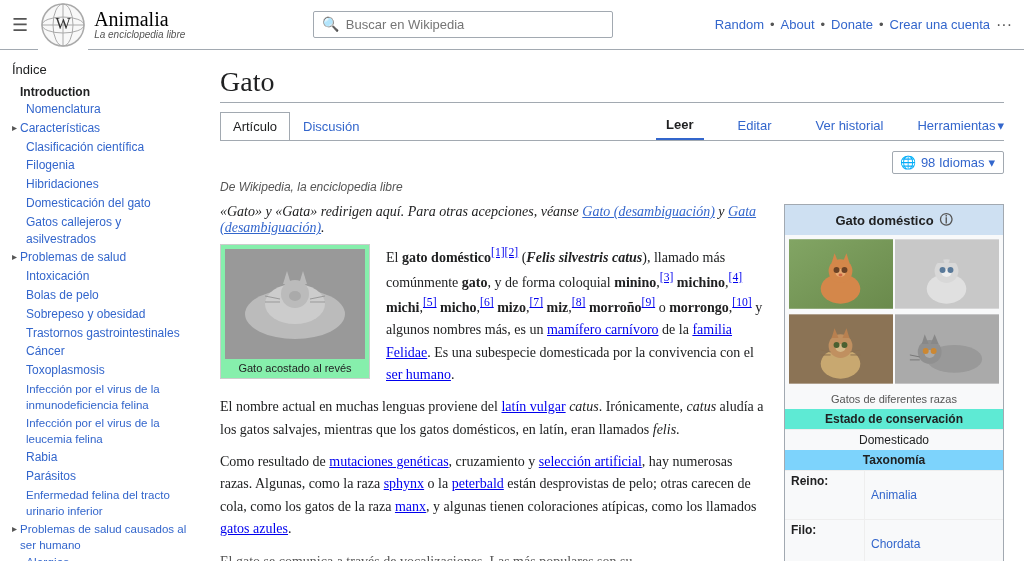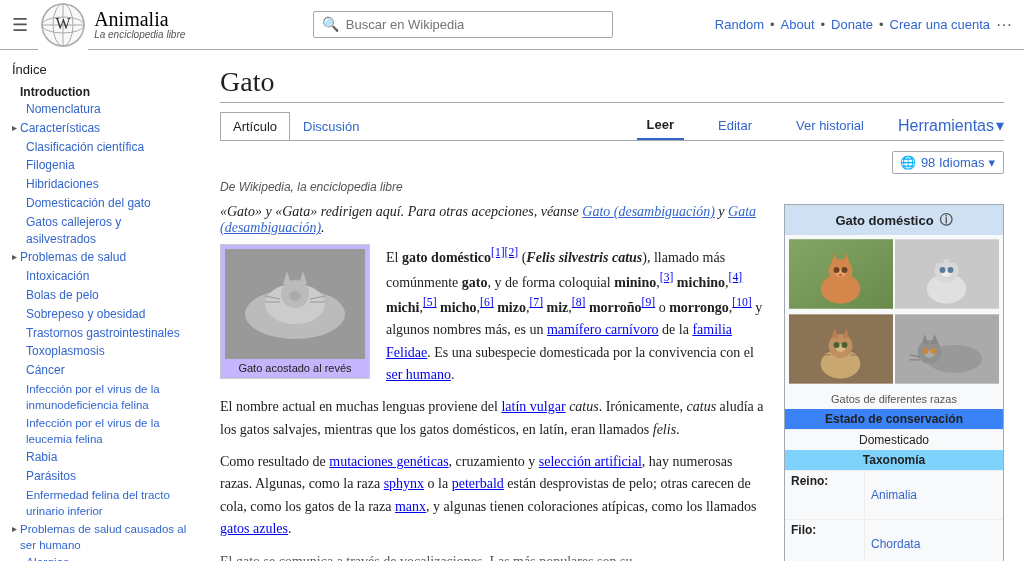--- a/index.html
+++ b/index.html
@@ -149,21 +149,21 @@
     .tab-right {
       padding: 6px 10px;
       font-size: 13px;
       color: #3366cc;
       cursor: pointer;
       text-decoration: none;
       font-family: sans-serif;
     }
     .tools-btn {
       display: flex; align-items: center; gap: 2px;
-      font-size: 16px; color: #3366cc; cursor: pointer;
+      font-size: 13px; color: #3366cc; cursor: pointer;
       font-family: sans-serif;
     }
     
     .from-wiki {
       font-size: 12px;
       color: #555;
       margin-bottom: 10px;
       font-family: sans-serif;
       font-style: italic;
     }
@@ -196,21 +196,21 @@
       gap: 2px;
       padding: 4px;
     }
     .infobox-caption {
       text-align: center;
       font-size: 11px;
       color: #555;
       padding: 2px 4px 4px;
     }
     .infobox-section {
-      background: #3b82f6;
+      background: #5eead4;
       text-align: center;
       font-size: 12px;
       padding: 3px;
       font-weight: bold;
     }
     .infobox-section.tan { background: #7dd3fc; }
     .infobox-row {
       display: flex;
       border-top: 1px solid #eee;
     }
@@ -320,24 +320,24 @@
     <div class="sidebar-item indented">
       <a href="#">Bolas de pelo</a>
     </div>
     <div class="sidebar-item indented">
       <a href="#">Sobrepeso y obesidad</a>
     </div>
     <div class="sidebar-item indented">
       <a href="#">Trastornos gastrointestinales</a>
     </div>
     <div class="sidebar-item indented">
+      <a href="#">Cáncer</a>
+    </div>
+    <div class="sidebar-item indented">
       <a href="#">Toxoplasmosis</a>
-    </div>
-    <div class="sidebar-item indented">
-      <a href="#">Cáncer</a>
     </div>
     <div class="sidebar-item indented">
       <a href="#" style="font-size:11.5px;">Infección por el virus de la inmunodeficiencia felina</a>
     </div>
     <div class="sidebar-item indented">
       <a href="#" style="font-size:11.5px;">Infección por el virus de la leucemia felina</a>
     </div>
     <div class="sidebar-item indented">
       <a href="#">Rabia</a>
     </div>
@@ -386,21 +386,21 @@
 
     <div class="from-wiki">De Wikipedia, la enciclopedia libre</div>
 
     <div style="display:flex; gap:0;">
       <div style="flex:1; min-width:0;">
 
         <p class="italic-intro">
           <i>«Gato» y «Gata» redirigen aquí. Para otras acepciones, véanse <a href="#">Gato (desambiguación)</a> y <a href="#">Gata (desambiguación)</a>.</i>
         </p>
 
-        <div style="float:left; margin:0 16px 8px 0; border:1px solid #ccc; background:#c4b5fd; padding:4px; font-size:11px; text-align:center; font-family:sans-serif;">
+        <div style="float:left; margin:0 16px 8px 0; border:1px solid #ccc; background:#86efac; padding:4px; font-size:11px; text-align:center; font-family:sans-serif;">
           <div style="width:140px; height:110px; background: linear-gradient(145deg, #aaa 0%, #777 40%, #999 70%, #bbb 100%);">
             
             <svg width="140" height="110" viewBox="0 0 140 110">
               <rect width="140" height="110" fill="#999"></rect>
               <ellipse cx="70" cy="65" rx="50" ry="25" fill="#bbb"></ellipse>
               <ellipse cx="70" cy="55" rx="30" ry="20" fill="#ccc"></ellipse>
               <circle cx="70" cy="45" r="14" fill="#bbb"></circle>
               <polygon points="58,35 62,22 66,35" fill="#bbb"></polygon>
               <polygon points="74,35 78,22 82,35" fill="#bbb"></polygon>
               <ellipse cx="70" cy="47" rx="6" ry="5" fill="#aaa"></ellipse>

